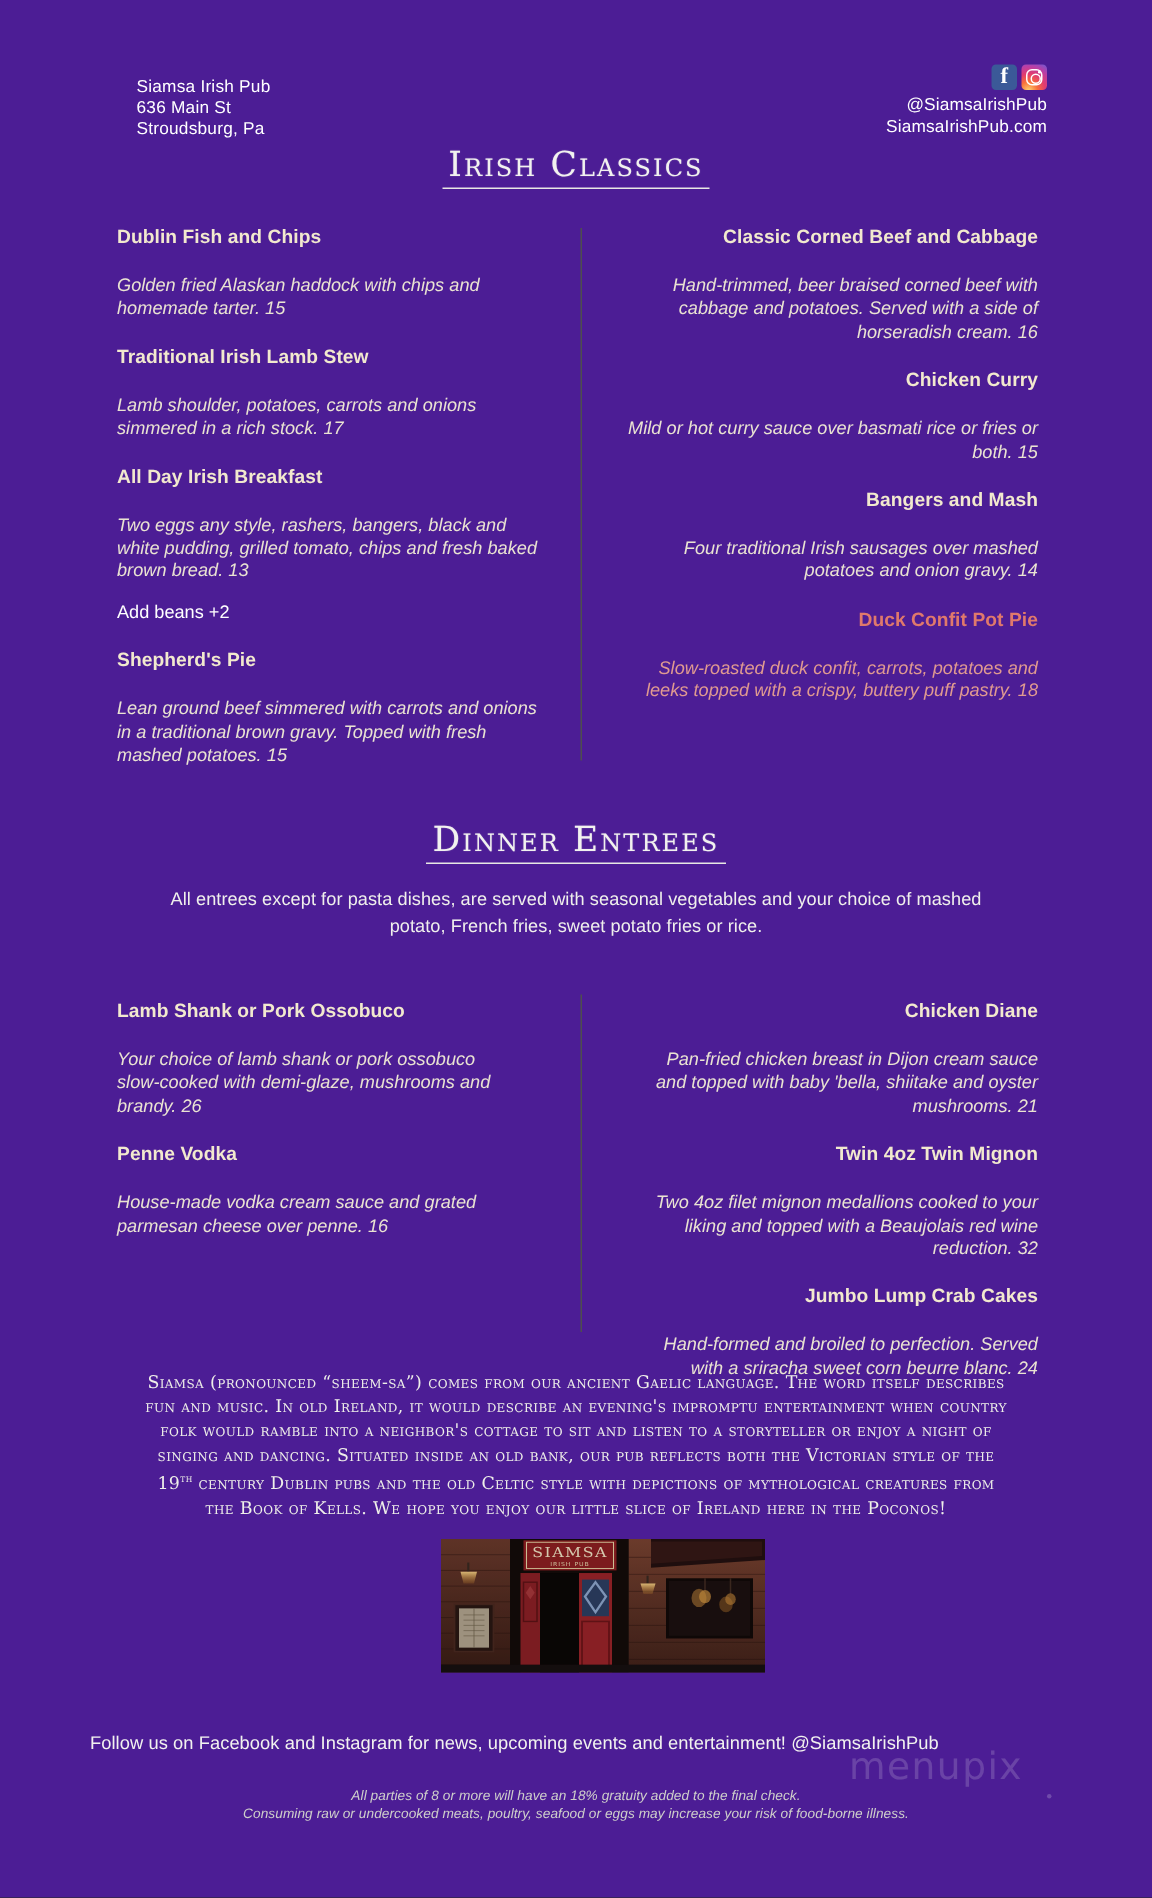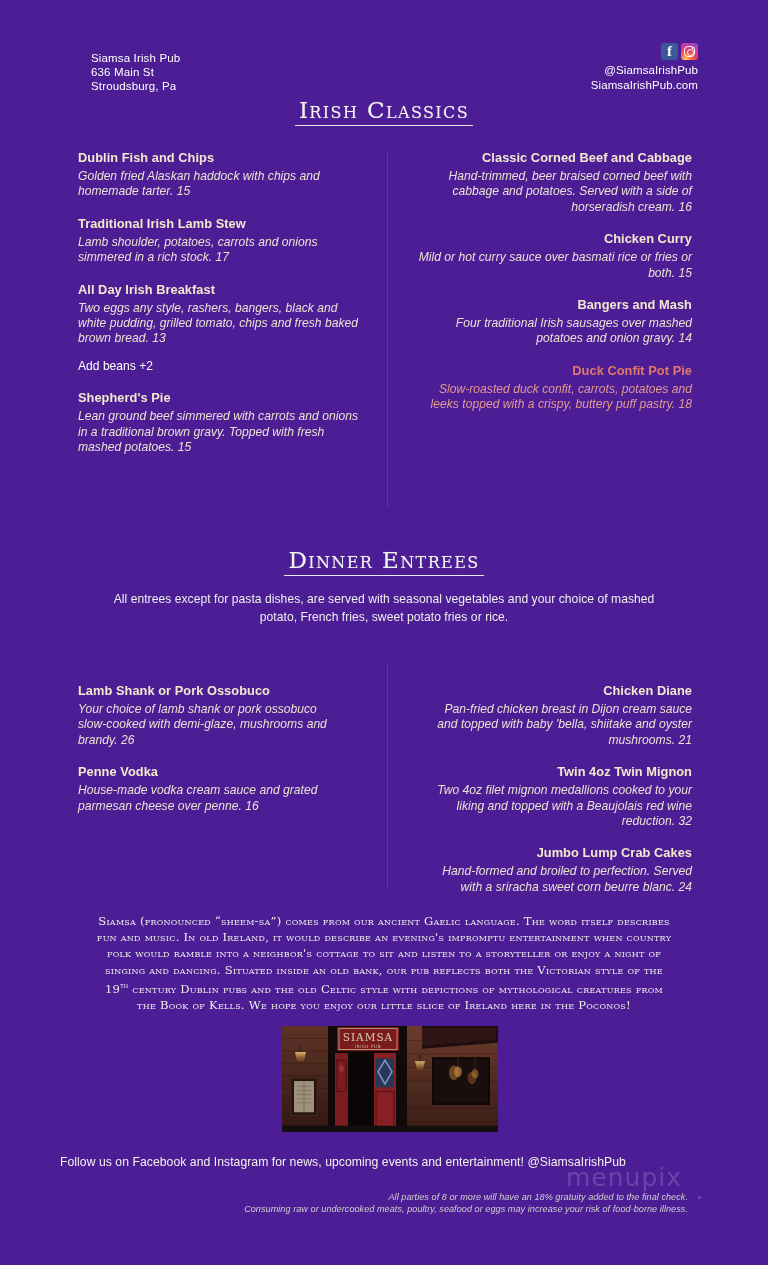--- a/index.html
+++ b/index.html
@@ -59,39 +59,39 @@
     display:inline-block; padding:0 4px 2px 4px;
     border-bottom:1.3px solid #e8e8e4;
     text-shadow:0 0 1px rgba(255,255,255,.35);
   }
   #irish-classics-title { position:absolute; left:0; right:0; top:97px; }
   #dinner-entrees-title { position:absolute; left:0; right:0; top:547px; }
 
   
   .menu-grid { position:absolute; display:flex; }
   #classics-grid { left:78px; top:150px; width:614px; }
-  #entrees-grid  { left:78px; top:683px; width:614px;gap:40px; }
+  #entrees-grid  { left:78px; top:666px; width:614px;gap:40px; }
   .col { width:50%; }
   .col-left  { padding-right:24px; text-align:left; }
   .col-right { padding-left:24px;  text-align:right; }
   .vdiv {
     position:absolute; width:1px; background:#4e4e4e;
   }
   #vdiv-classics { left:387px; top:152px; height:355px; }
   #vdiv-entrees  { left:387px; top:663px; height:225px; }
 
   .item { margin-bottom:16px; }
   .item:last-child { margin-bottom:0; }
   .item-name {
     color:#f2e9ce; font-size:12.8px; font-weight:bold;
     line-height:16px; letter-spacing:.05px;
   }
   .item-desc {
     color:#eae3d2; font-size:12.1px; font-style:italic;
-    line-height:15.4px; letter-spacing:.02px; margin-top:3px;
+    line-height:15.4px; letter-spacing:.02px; margin-top:17px;
   }
   .item-addon {
     color:#ffffff; font-size:12.1px; font-style:normal;
     line-height:15.4px; margin-top:12px;
   }
   .item.highlight .item-name { color:#e0796b; }
   .item.highlight .item-desc { color:#e09a90; }
 
   
   .subnote {
@@ -106,34 +106,34 @@
     text-align:center;
     font-family:"DejaVu Serif", serif;
     font-variant:small-caps;
     font-size:11.6px; line-height:16.2px;
     color:#efefe9; letter-spacing:.25px;
   }
   .celtic-para sup { font-size:7px; vertical-align:super; }
 
   
   .photo {
-    position:absolute; left:282px; top:1026px; width:216px; height:106px;
+    position:absolute; left:294px; top:1026px; width:216px; height:89px;
     overflow:hidden; background:#241512;
   }
   .photo svg { display:block; width:100%; height:100%; }
 
   
   .follow {
     position:absolute; left:60px; width:648px; top:1154px;
     text-align:left; color:#f2f2ef;
     font-size:12.2px; letter-spacing:.05px; line-height:16px;
   }
   .fineprint {
     position:absolute; left:80px; width:608px; top:1191px;
-    text-align:right; color:#cfcfcb;
+    text-align:center; color:#cfcfcb;
     font-size:9.1px; font-style:italic; line-height:12.4px; letter-spacing:.05px;
   }
 
   
   .watermark {
     position:absolute; left:566px; top:1163px;
     font-family:"DejaVu Sans", sans-serif;
     font-size:25px; letter-spacing:1px;
     color:rgba(255,255,255,0.17);
     pointer-events:none; user-select:none;

